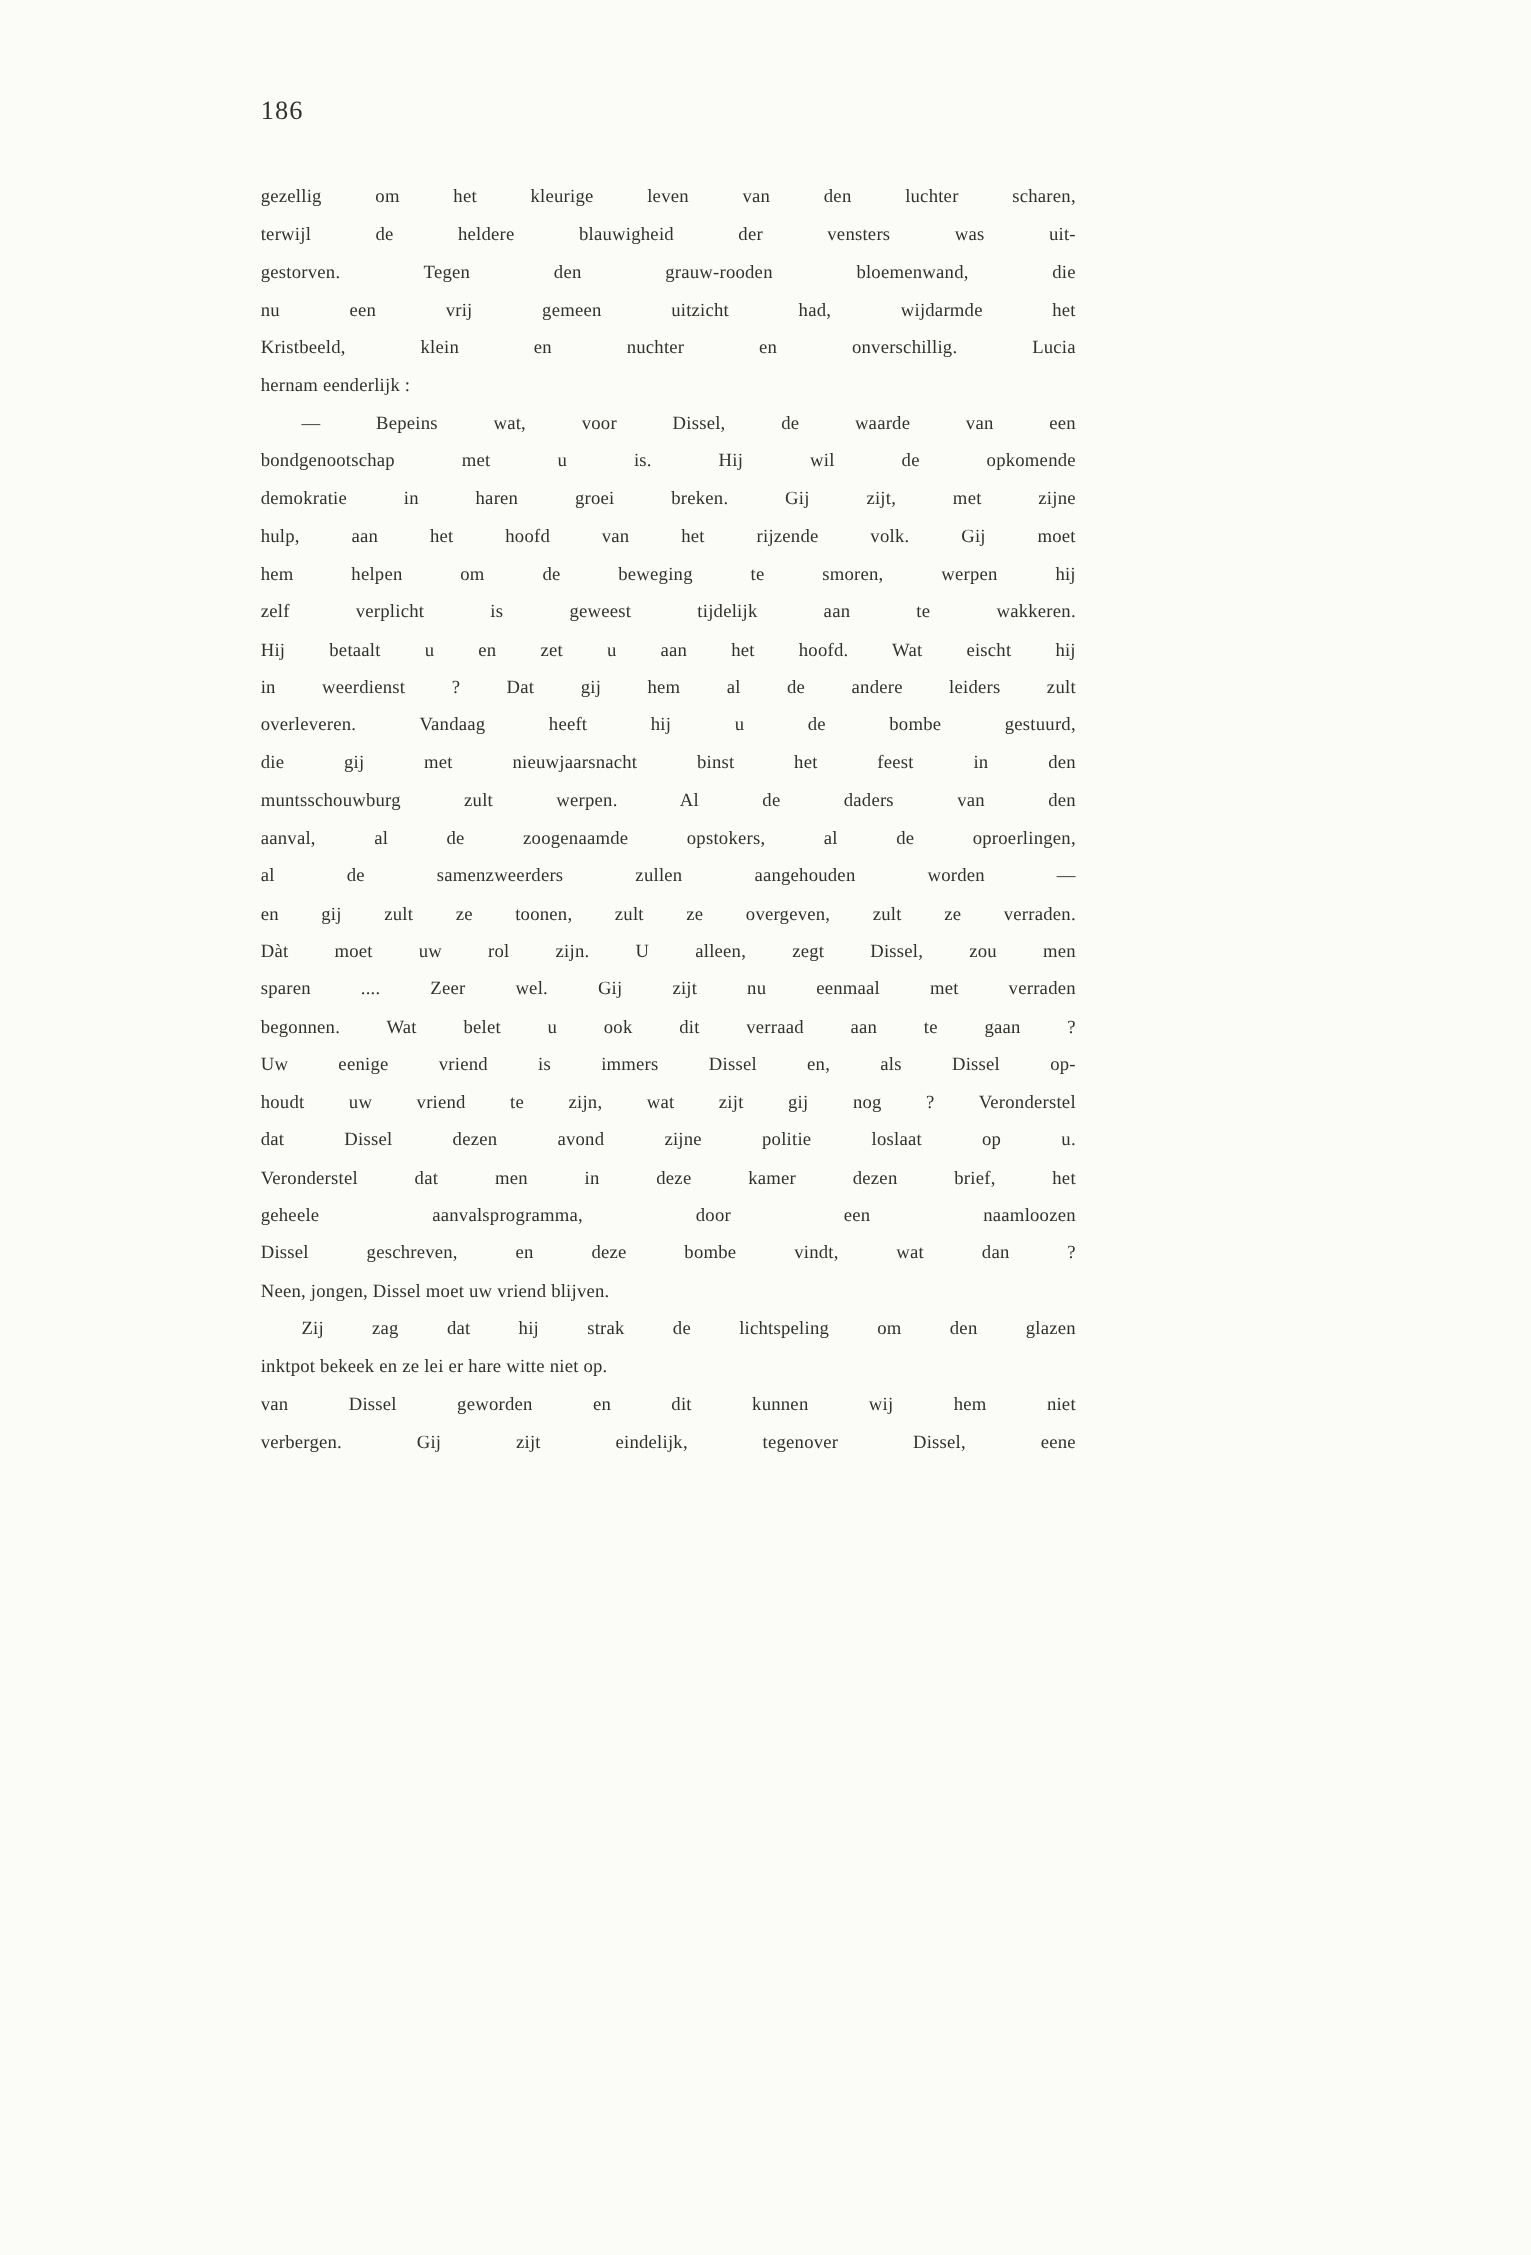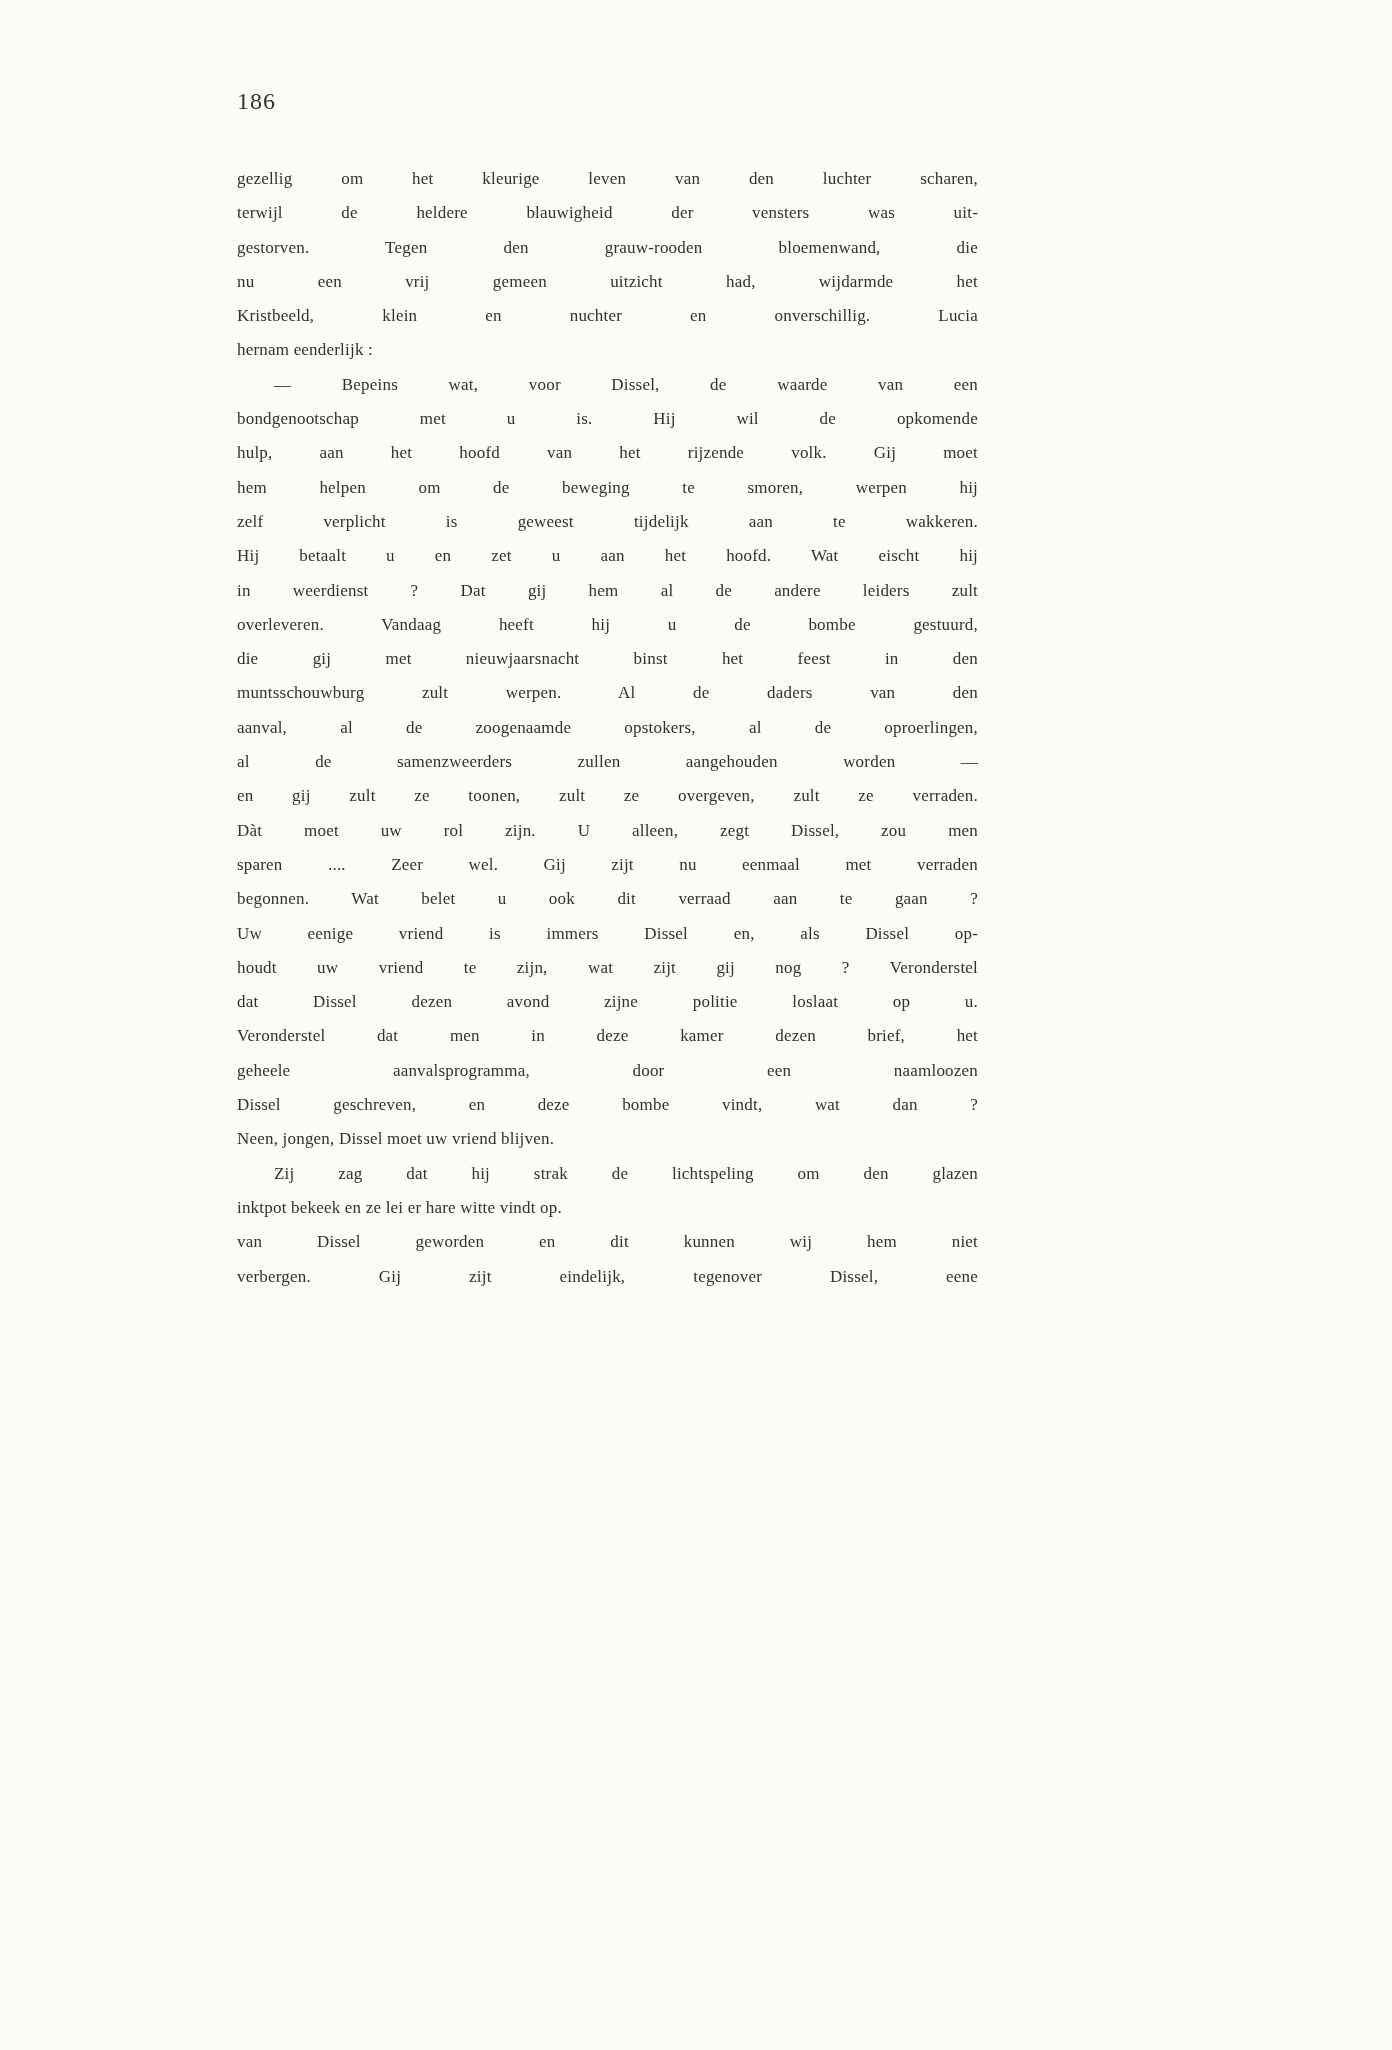--- a/index.html
+++ b/index.html
@@ -54,20 +54,21 @@
   <div class="page-number">186</div>
   <div class="text-block">
       <div class="line">gezellig om het kleurige leven van den luchter scharen,</div>
       <div class="line">terwijl de heldere blauwigheid der vensters was uit-</div>
       <div class="line">gestorven. Tegen den grauw-rooden bloemenwand, die</div>
       <div class="line">nu een vrij gemeen uitzicht had, wijdarmde het</div>
       <div class="line">Kristbeeld, klein en nuchter en onverschillig. Lucia</div>
       <div class="line last">hernam eenderlijk :</div>
       <div class="line indent">— Bepeins wat, voor Dissel, de waarde van een</div>
       <div class="line">bondgenootschap met u is. Hij wil de opkomende</div>
+      <div class="line">demokratie in haren groei breken. Gij zijt, met zijne</div>
       <div class="line">hulp, aan het hoofd van het rijzende volk. Gij moet</div>
       <div class="line">hem helpen om de beweging te smoren, werpen hij</div>
       <div class="line">zelf verplicht is geweest tijdelijk aan te wakkeren.</div>
       <div class="line">Hij betaalt u en zet u aan het hoofd. Wat eischt hij</div>
       <div class="line">in weerdienst ? Dat gij hem al de andere leiders zult</div>
       <div class="line">overleveren. Vandaag heeft hij u de bombe gestuurd,</div>
       <div class="line">die gij met nieuwjaarsnacht binst het feest in den</div>
       <div class="line">muntsschouwburg zult werpen. Al de daders van den</div>
       <div class="line">aanval, al de zoogenaamde opstokers, al de oproerlingen,</div>
       <div class="line">al de samenzweerders zullen aangehouden worden —</div>
@@ -76,17 +77,17 @@
       <div class="line">sparen .... Zeer wel. Gij zijt nu eenmaal met verraden</div>
       <div class="line">begonnen. Wat belet u ook dit verraad aan te gaan ?</div>
       <div class="line">Uw eenige vriend is immers Dissel en, als Dissel op-</div>
       <div class="line">houdt uw vriend te zijn, wat zijt gij nog ? Veronderstel</div>
       <div class="line">dat Dissel dezen avond zijne politie loslaat op u.</div>
       <div class="line">Veronderstel dat men in deze kamer dezen brief, het</div>
       <div class="line">geheele aanvalsprogramma, door een naamloozen</div>
       <div class="line">Dissel geschreven, en deze bombe vindt, wat dan ?</div>
       <div class="line last">Neen, jongen, Dissel moet uw vriend blijven.</div>
       <div class="line indent">Zij zag dat hij strak de lichtspeling om den glazen</div>
-      <div class="line last">inktpot bekeek en ze lei er hare witte vindt op.</div>
+      <div class="line last">inktpot bekeek en ze lei er hare witte niet op.</div>
       <div class="line">van Dissel geworden en dit kunnen wij hem niet</div>
       <div class="line">verbergen. Gij zijt eindelijk, tegenover Dissel, eene</div>
     </div>
 </div>
 
 </body></html>

